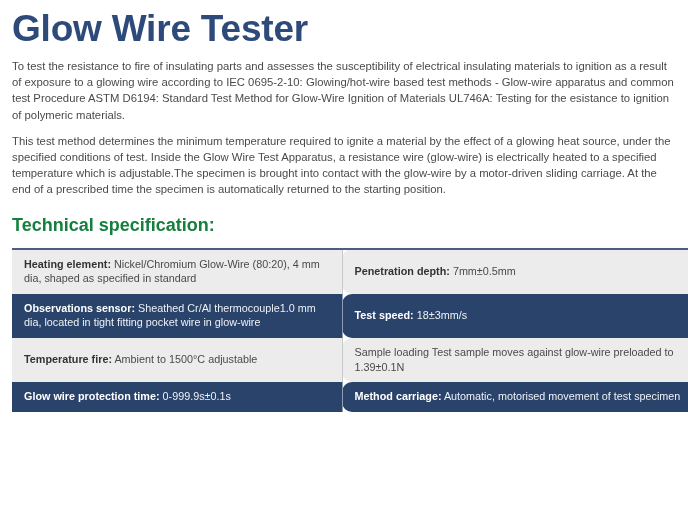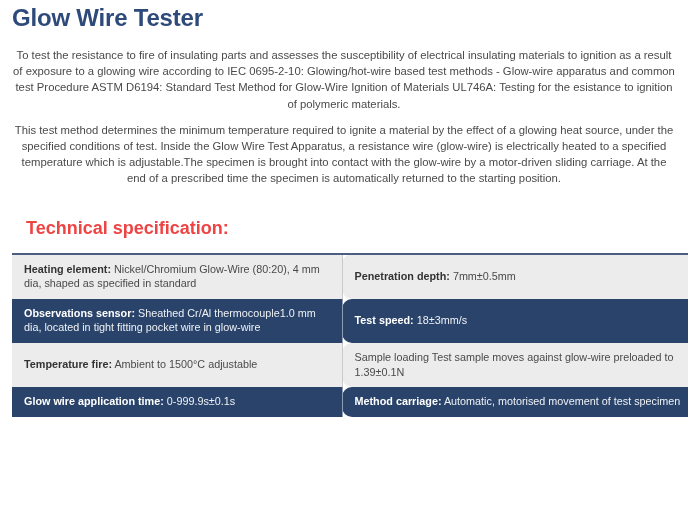--- a/index.html
+++ b/index.html
@@ -16,45 +16,45 @@
   }
   .page {
     width: 688px;
     height: 530px;
     position: relative;
     box-sizing: border-box;
     padding: 0 12px;
   }
   .page-title {
     margin: 0;
-    padding-top: 0;
-    font-size: 24px;
+    padding-top: 11px;
+    font-size: 37px;
     line-height: 36px;
     font-weight: bold;
     color: #2d4a7a;
     letter-spacing: -0.2px;
   }
   .intro {
     margin: 0;
     padding-top: 11px;
     font-size: 11.3px;
     line-height: 16.2px;
     color: #4a4a4a;
-    text-align: center;
+    text-align: left;
   }
   .intro + .intro {
     padding-top: 10px;
   }
   .section-title {
-    margin: 14px;
+    margin: 0;
     padding-top: 16px;
     font-size: 18px;
     line-height: 22px;
     font-weight: bold;
-    color: #ef4444;
+    color: #15803d;
   }
   .spec-table {
     margin-top: 12px;
     width: 662px;
     border-collapse: collapse;
     border-top: 2px solid #4a5f7f;
     table-layout: fixed;
   }
   .spec-table td {
     vertical-align: middle;
@@ -104,19 +104,19 @@
         </tr>
         <tr class="row-dark">
           <td class="col-left"><span class="lbl">Observations sensor:</span> <span class="val">Sheathed Cr/Al thermocouple1.0 mm dia, located in tight fitting pocket wire in glow-wire</span></td>
           <td class="col-right"><span class="lbl">Test speed:</span> <span class="val">18±3mm/s</span></td>
         </tr>
         <tr class="row-light">
           <td class="col-left"><span class="lbl">Temperature fire:</span> <span class="val">Ambient to 1500°C adjustable</span></td>
           <td class="col-right"><span class="val">Sample loading Test sample moves against glow-wire preloaded to 1.39±0.1N</span></td>
         </tr>
         <tr class="row-dark">
-          <td class="col-left"><span class="lbl">Glow wire application time:</span> <span class="val">0-999.9s±0.1s</span></td>
+          <td class="col-left"><span class="lbl">Glow wire protection time:</span> <span class="val">0-999.9s±0.1s</span></td>
           <td class="col-right"><span class="lbl">Method carriage:</span> <span class="val">Automatic, motorised movement of test specimen</span></td>
         </tr>
       </tbody>
   </table>
 
 </div>
 
 </body></html>

